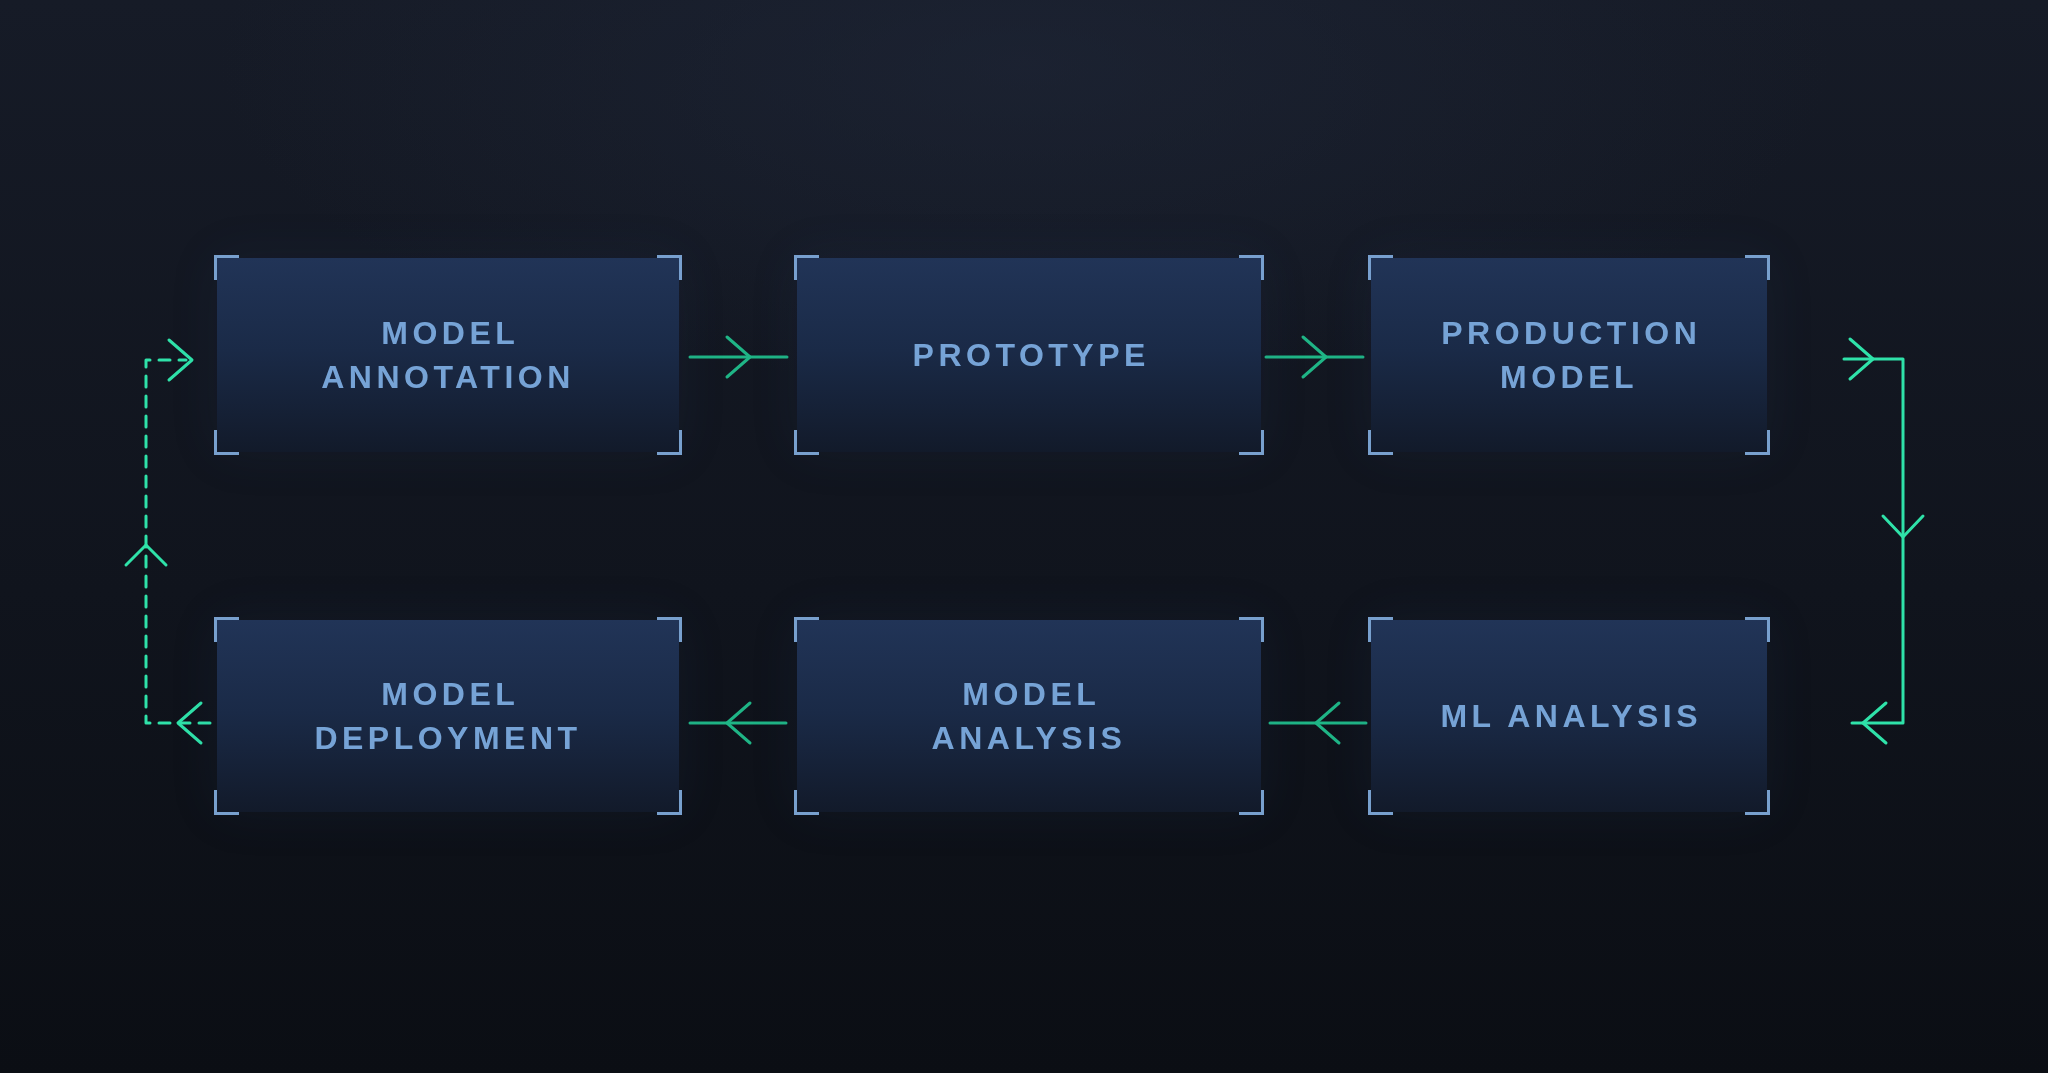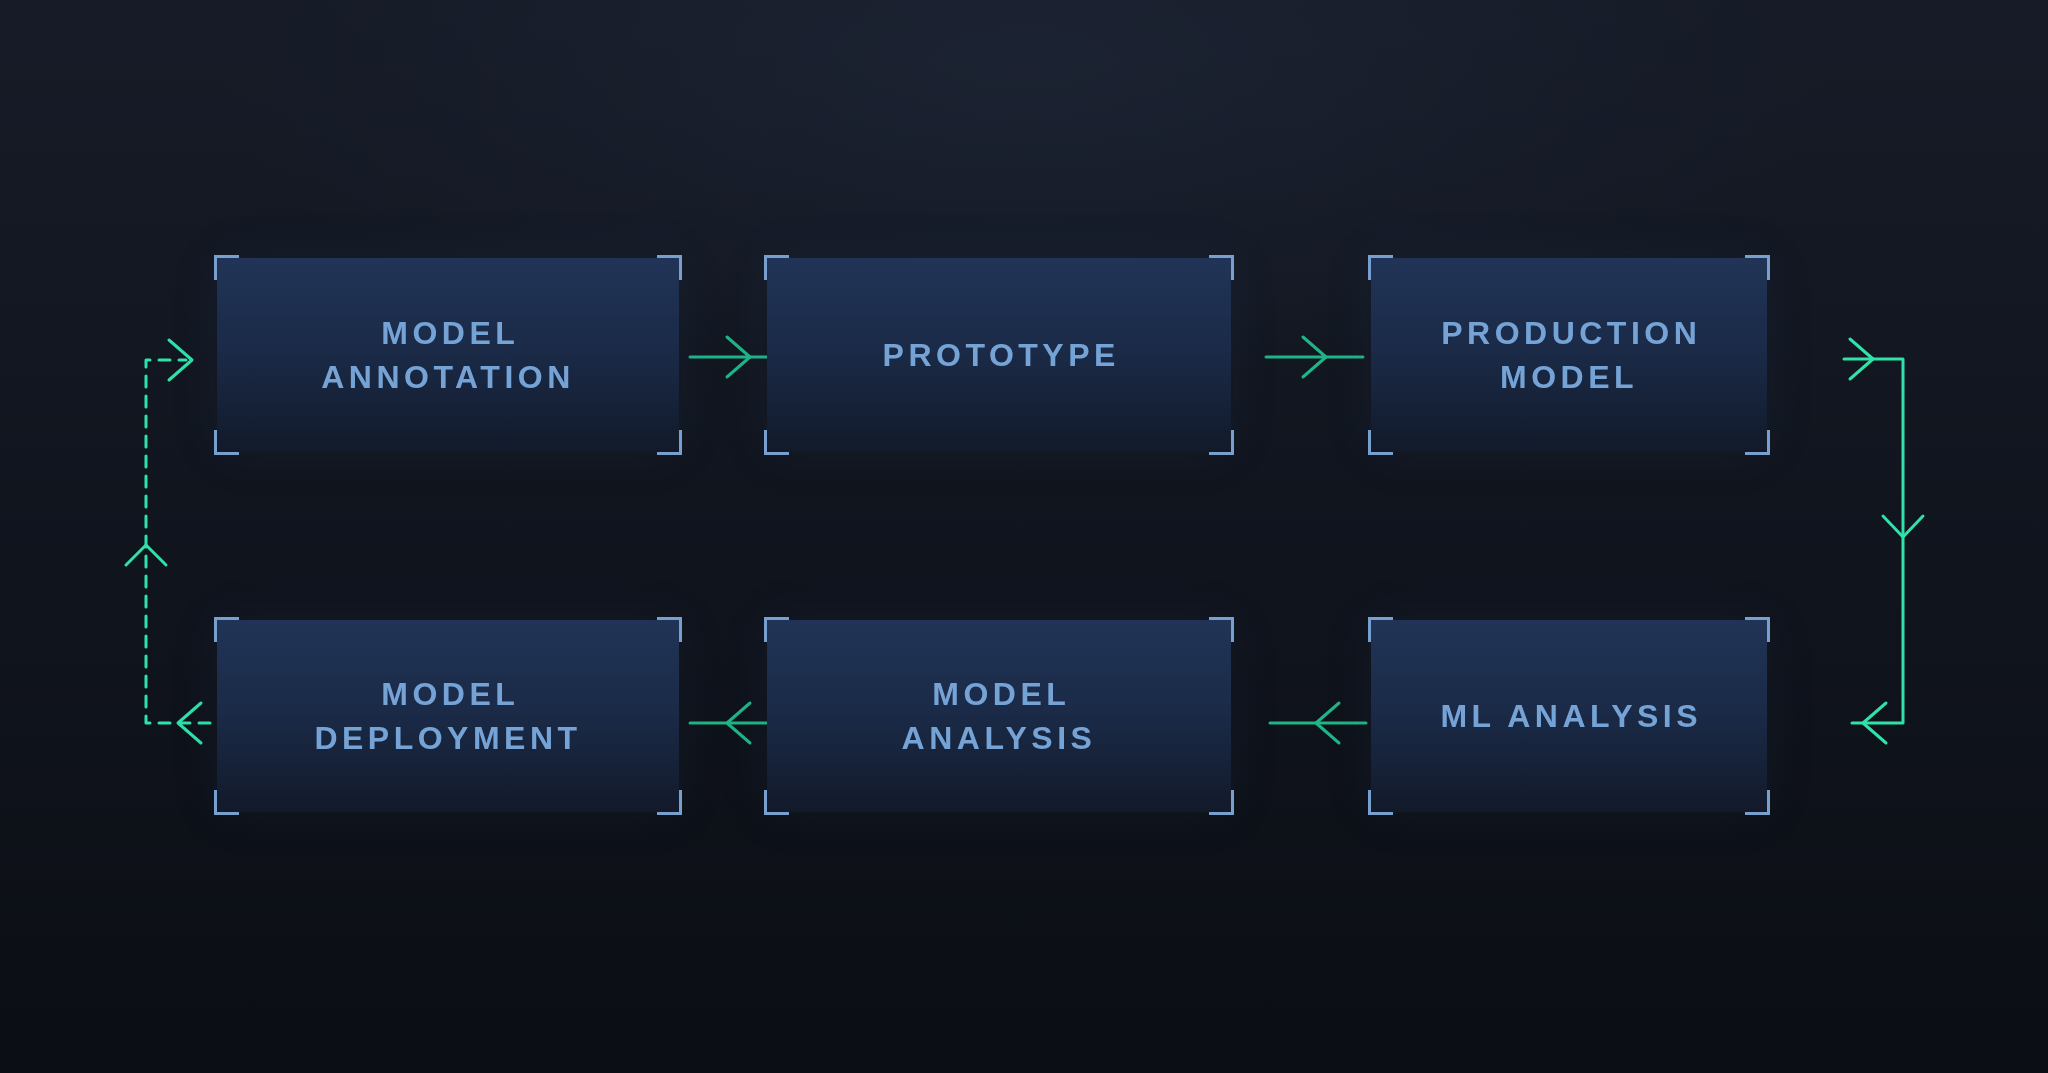--- a/index.html
+++ b/index.html
@@ -30,21 +30,21 @@
   svg.edges path.dash{stroke-dasharray:11 9;}
   .node{
     position:absolute;
     background:linear-gradient(180deg, var(--node-fill-top) 0%, var(--node-fill-mid) 48%, var(--node-fill-bottom) 100%);
     box-shadow:0 0 48px rgba(46,78,130,0.10);
     display:flex;align-items:center;justify-content:center;
   }
   .r1{top:258px;height:194px;}
   .r2{top:620px;height:192px;}
   .c1{left:217px;width:462px;}
-  .c2{left:767px;width:464px;justify-content:center;}
+  .c2{left:797px;width:464px;justify-content:center;}
   .c3{left:1371px;width:396px;}
   .node .label{
     color:var(--node-label);
     font-size:32px;
     font-weight:700;
     line-height:44px;
     letter-spacing:4.5px;
     text-align:center;
     white-space:pre-line;
     text-indent:4.5px;

